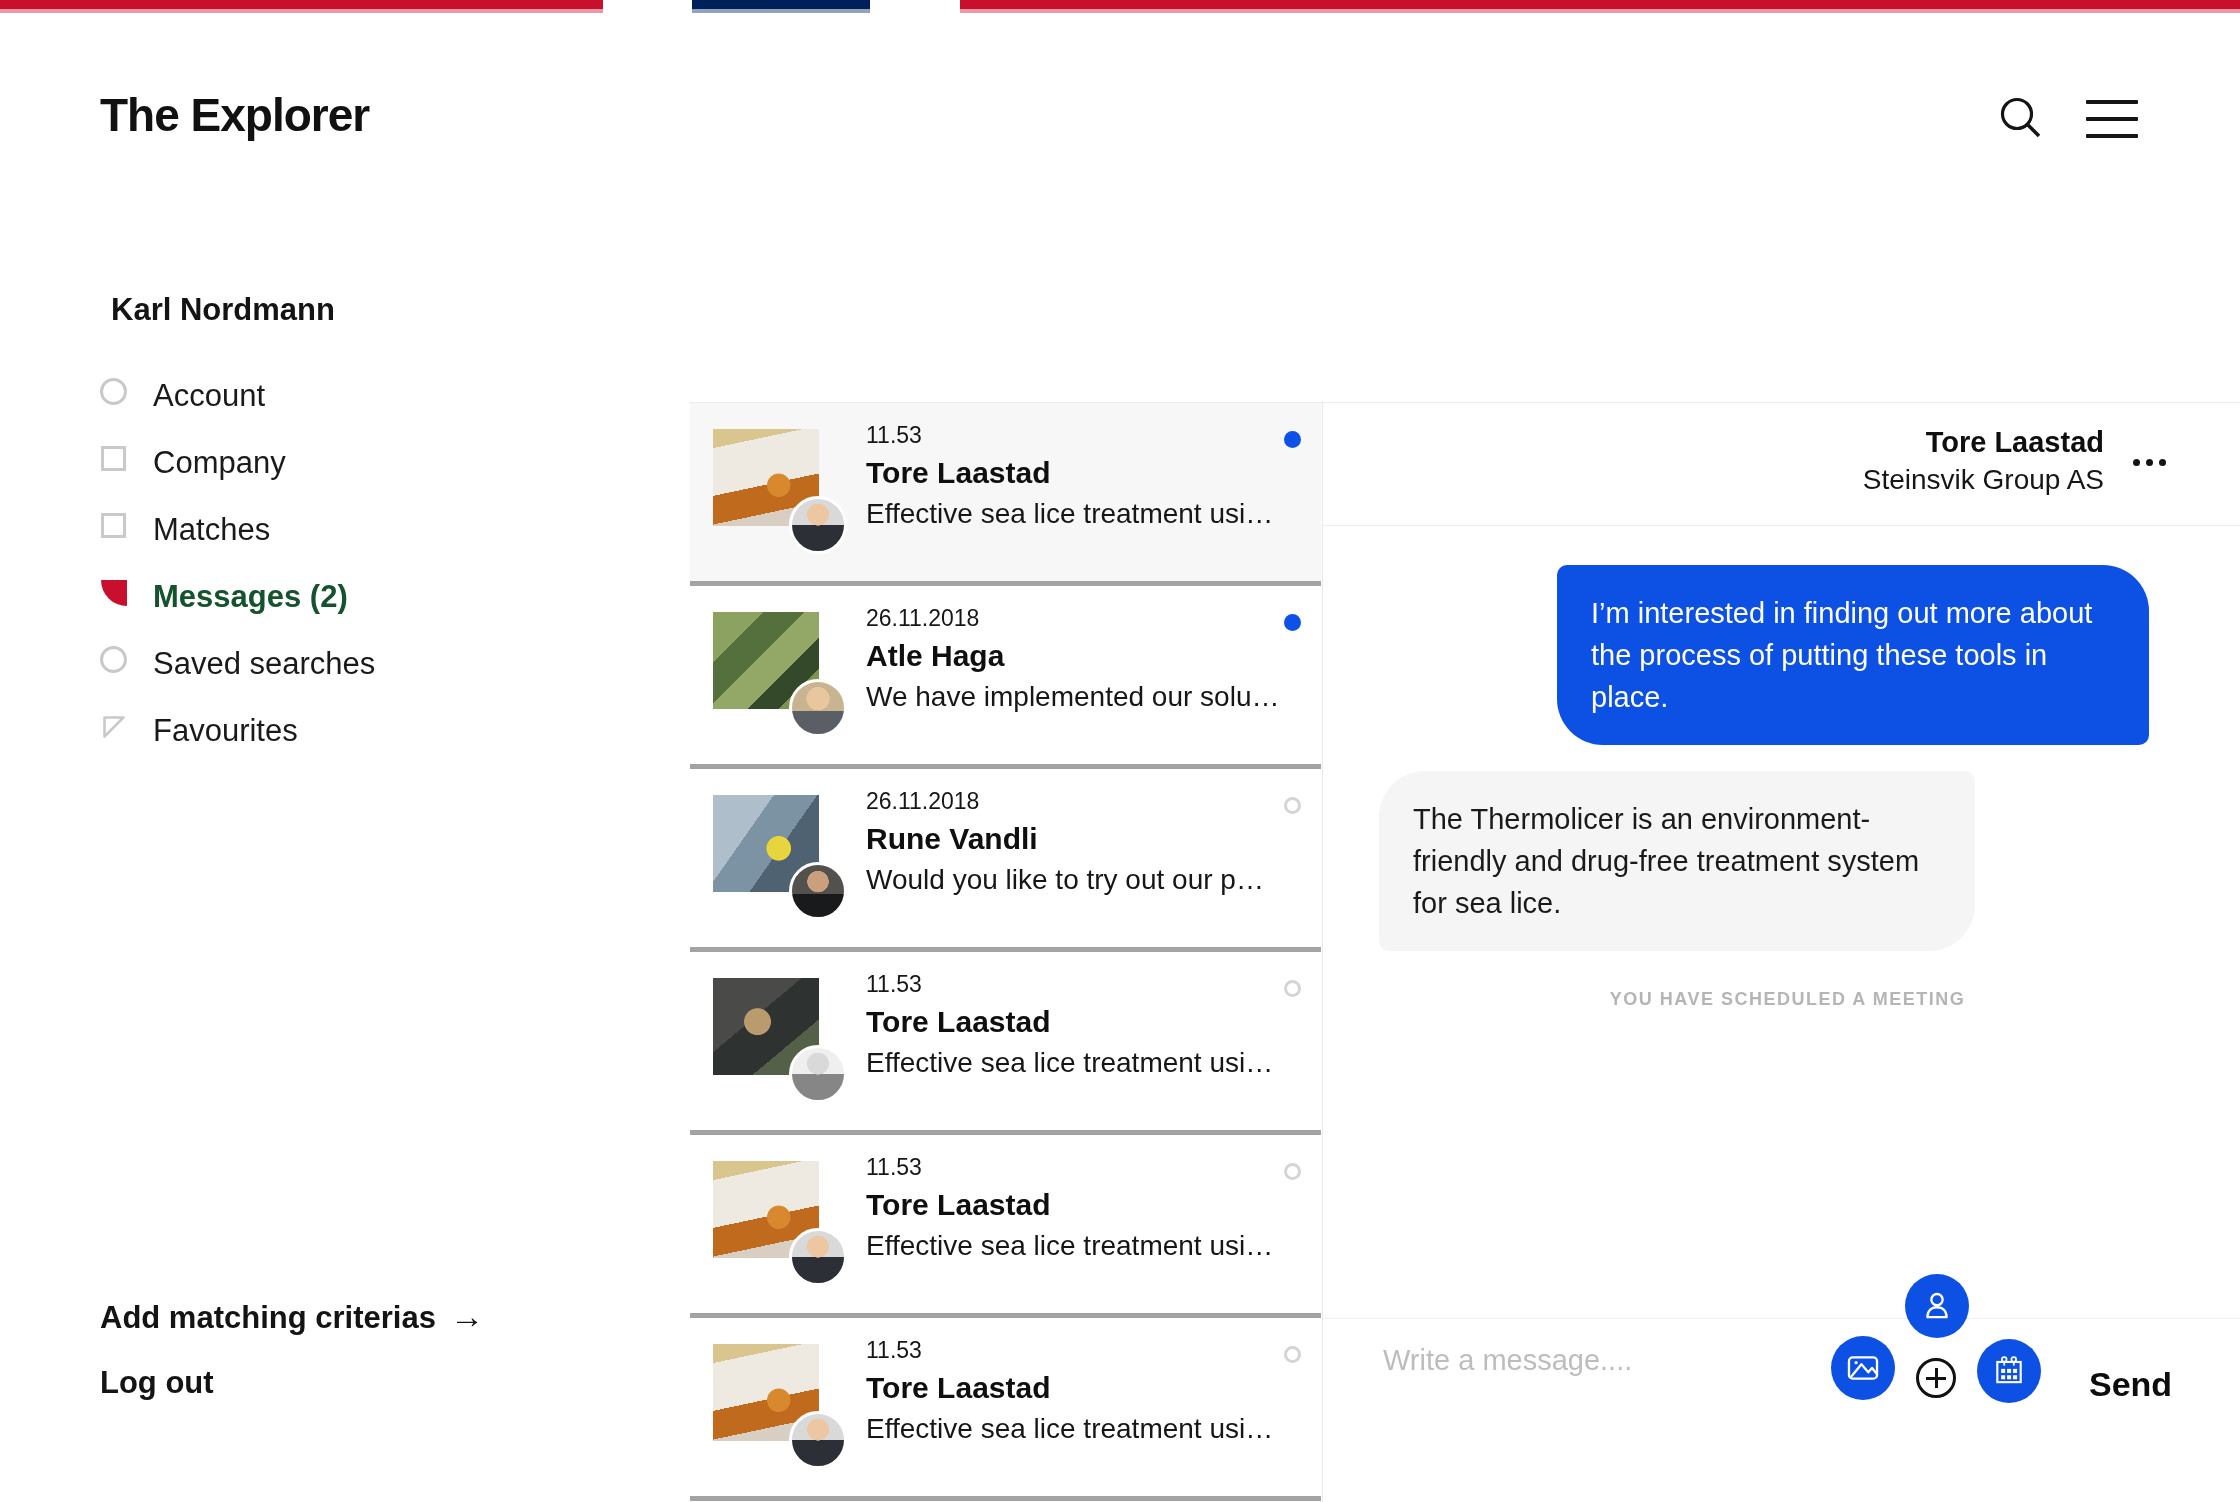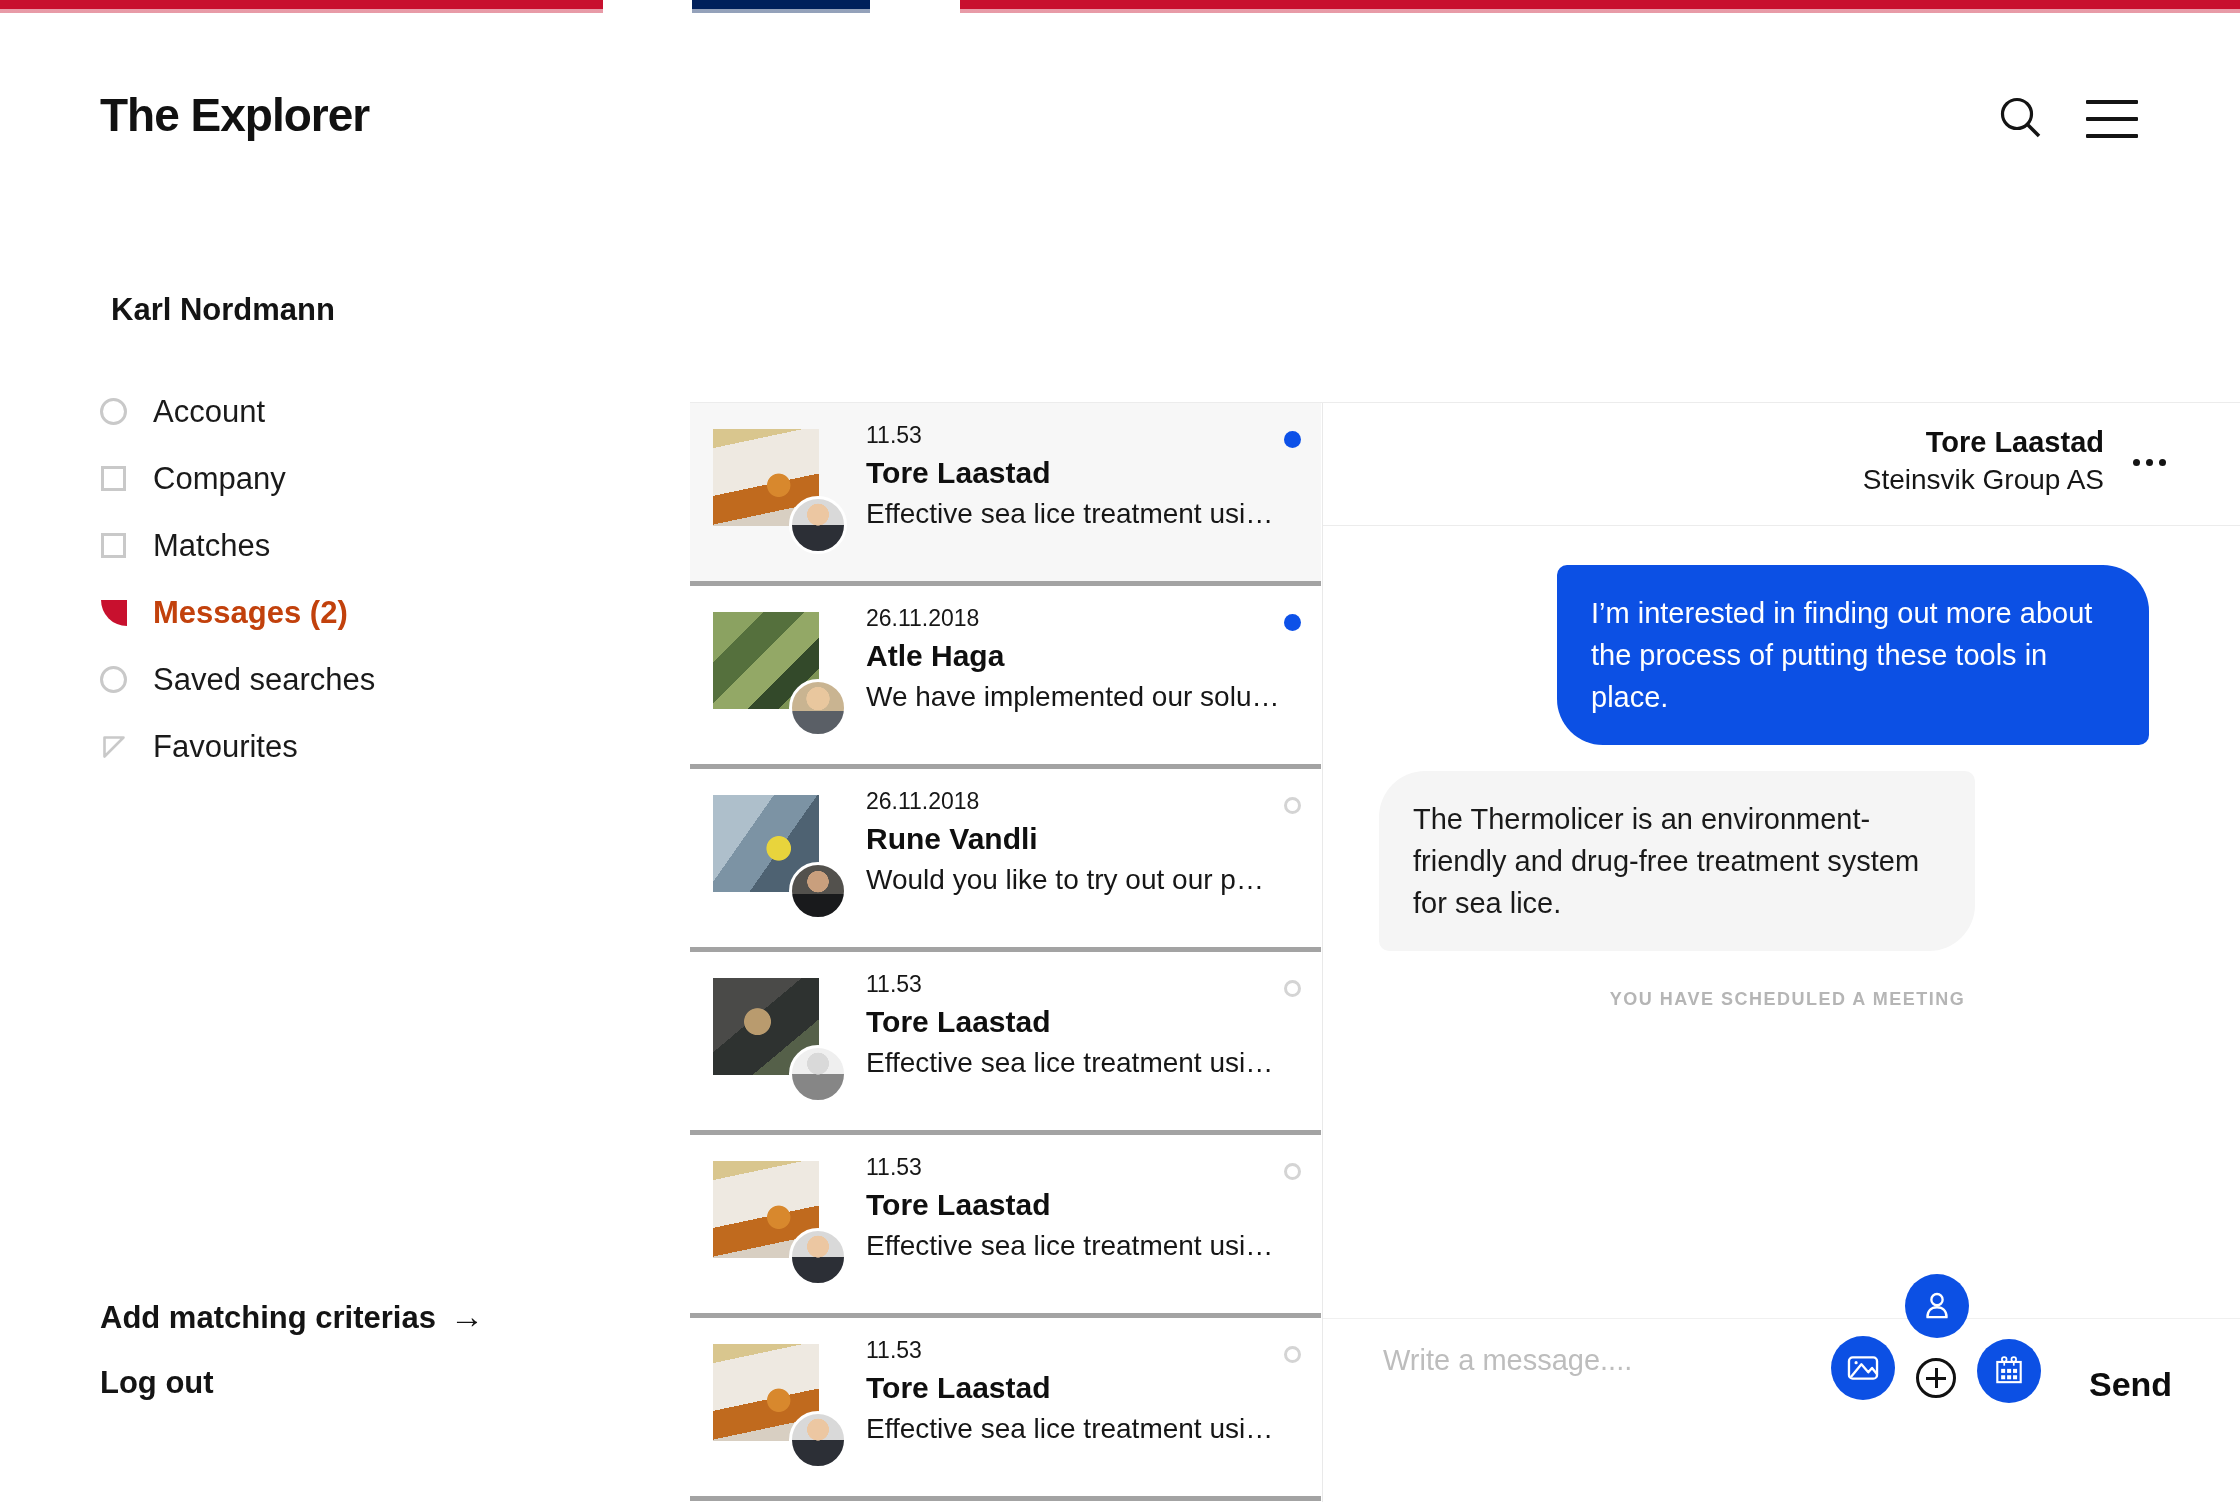--- a/index.html
+++ b/index.html
@@ -19,27 +19,27 @@
   .logo{position:absolute;left:100px;top:88px;font-size:46px;font-weight:800;letter-spacing:-1px;color:#111;cursor:pointer;}
   .search-btn{position:absolute;left:1993px;top:90px;width:56px;height:56px;cursor:pointer;}
   .hamburger{position:absolute;left:2086px;top:100px;width:52px;height:40px;cursor:pointer;}
   .hamburger span{position:absolute;left:0;width:52px;height:4px;background:#141414;border-radius:1px;}
   .hamburger span:nth-child(1){top:0;}
   .hamburger span:nth-child(2){top:17px;}
   .hamburger span:nth-child(3){top:34px;}
   
   .user-name{position:absolute;left:111px;top:292px;font-size:31px;font-weight:800;}
   .nav{position:absolute;left:100px;top:378px;width:420px;}
-  .nav-item{height:67px;display:flex;align-items:center;cursor:pointer;}
+  .nav-item{height:67px;display:flex;align-items:flex-start;cursor:pointer;}
   .nav-icon{width:27px;height:27px;margin-right:26px;display:flex;align-items:center;justify-content:center;flex:none;}
   .ic-circle{width:21px;height:21px;border:3px solid var(--icon-gray,#c9c9c9);border-radius:50%;}
   .ic-square{width:19px;height:19px;border:3px solid var(--icon-gray,#c9c9c9);}
   .ic-quarter{width:26px;height:26px;background:var(--brand-red,#c8102e);border-radius:0 0 0 100%;}
   .nav-label{font-size:31px;color:#1a1a1a;}
-  .nav-item.active .nav-label{font-weight:800;color:#c2410c;}
+  .nav-item.active .nav-label{font-weight:800;color:#14532d;}
   .add-matching{position:absolute;left:100px;top:1297px;font-size:31px;font-weight:800;cursor:pointer;text-align:right;}
   .add-matching .arr{font-weight:400;margin-left:14px;font-size:34px;}
   .logout{position:absolute;left:100px;top:1365px;font-size:31px;font-weight:800;cursor:pointer;}
   
   .page-title{position:absolute;left:697px;top:226px;font-size:97px;font-weight:800;letter-spacing:-3px;color:#0d0d0d;}
   .toprule{position:absolute;left:690px;right:0;top:402px;height:1px;background:var(--divider,#ececec);}
   
   .list{position:absolute;left:690px;top:403px;width:631px;bottom:0;overflow:hidden;}
   .item{position:relative;height:183px;background:#fff;border-bottom:5px solid #a3a3a3;box-sizing:border-box;cursor:pointer;}
   .item[data-selected="true"]{background:var(--selected-bg,#f7f7f7);}

